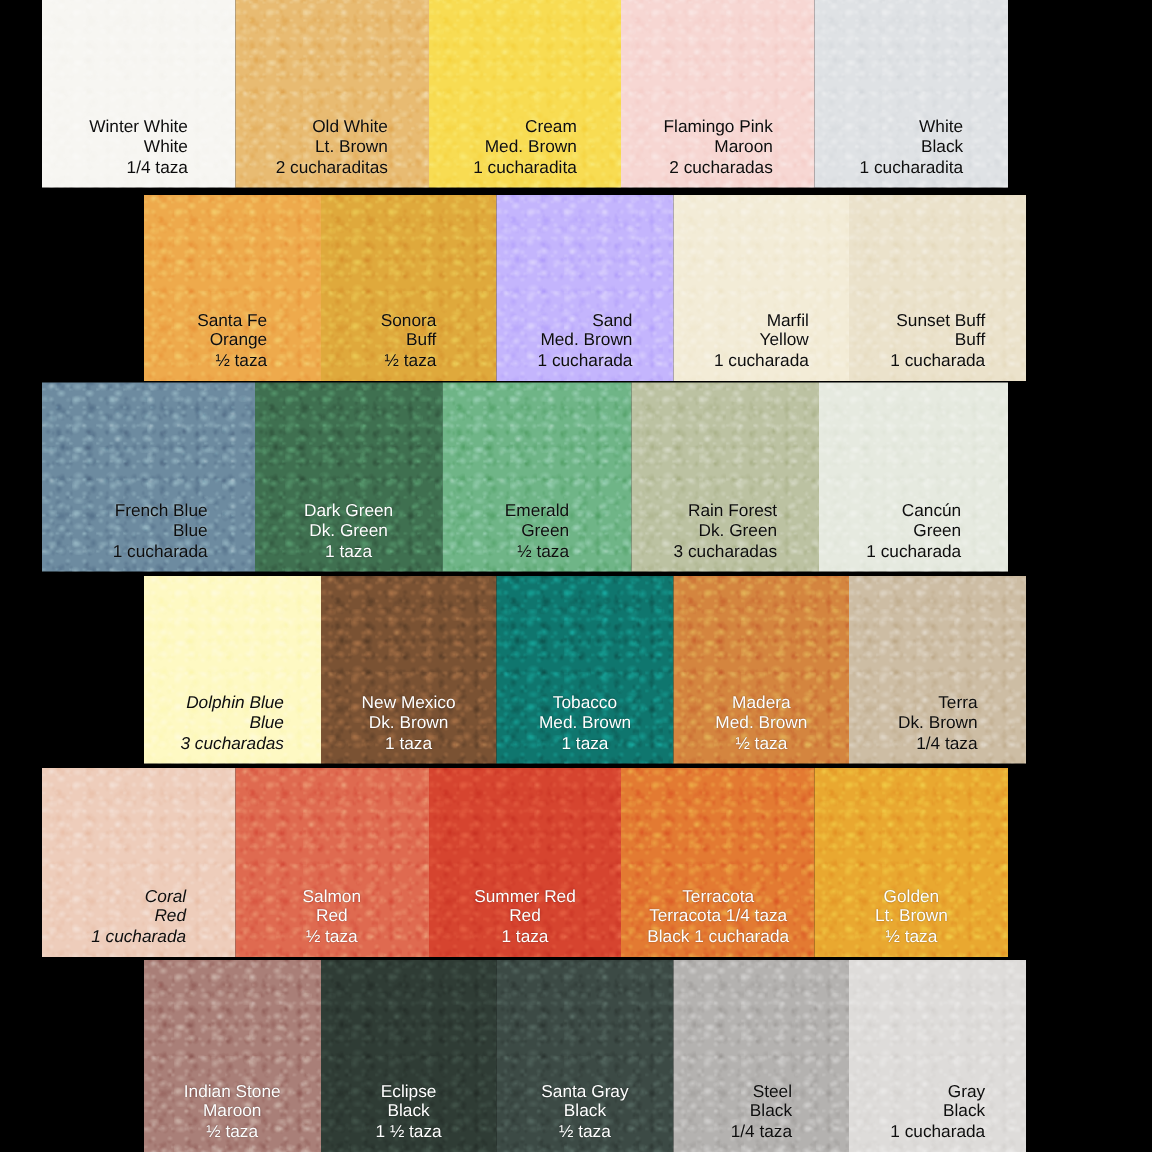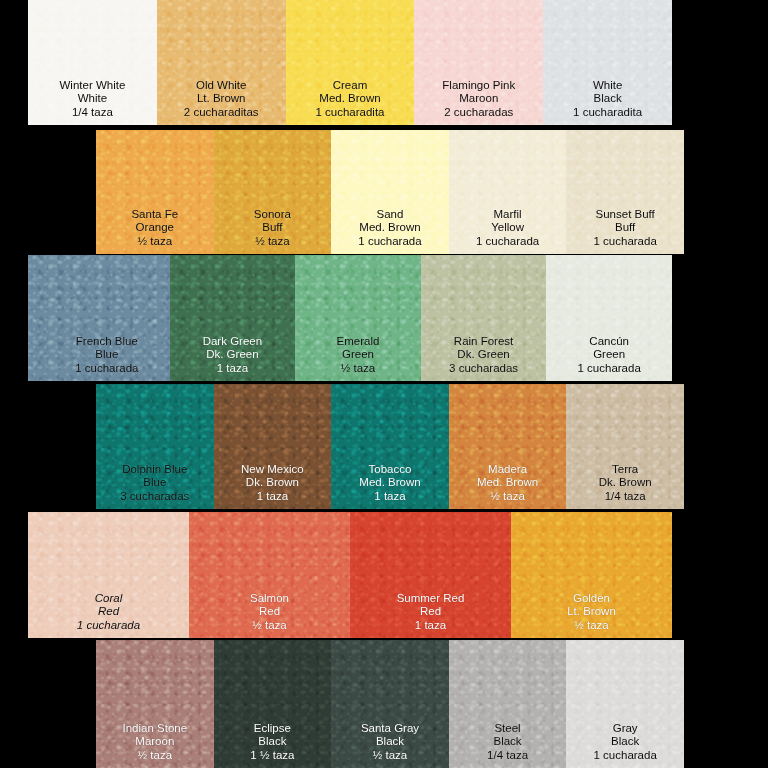--- a/index.html
+++ b/index.html
@@ -102,21 +102,21 @@
     text-align: center;
     line-height: 1.17;
     font-size: 11.5px;
     letter-spacing: 0;
     white-space: nowrap;
   }
   .swatch-name   { font-weight: 400; }
   .swatch-base   { font-weight: 400; }
   .swatch-amount { font-weight: 400; }
 
-  .text-dark  { color: #0d0d0d; text-shadow: 0 0 1px rgba(255,255,255,.25); }
+  .text-dark  { color: #0d0d0d; text-shadow: 0 0 1px rgba(255,255,255,.25); text-align: right; }
   .text-light { color: #ffffff; text-shadow: 0 0 1px rgba(0,0,0,.45); }
 </style>
 </head>
 <body>
 
 <div id="swatch-chart">
     <div class="swatch-row row-1 row-odd">
       <div class="swatch" style="background-color: rgb(247, 246, 242);">
         <div class="swatch-label text-dark">
           <div class="swatch-name">Winter White</div>
@@ -161,21 +161,21 @@
           <div class="swatch-amount">½ taza</div>
         </div>
       </div>
       <div class="swatch" style="background-color: rgb(223, 169, 60);">
         <div class="swatch-label text-dark">
           <div class="swatch-name">Sonora</div>
           <div class="swatch-base">Buff</div>
           <div class="swatch-amount">½ taza</div>
         </div>
       </div>
-      <div class="swatch" style="background-color: #fef9c3;">
+      <div class="swatch" style="background-color: #c4b5fd;">
         <div class="swatch-label text-dark">
           <div class="swatch-name">Sand</div>
           <div class="swatch-base">Med. Brown</div>
           <div class="swatch-amount">1 cucharada</div>
         </div>
       </div>
       <div class="swatch" style="background-color: rgb(243, 236, 215);">
         <div class="swatch-label text-dark">
           <div class="swatch-name">Marfil</div>
           <div class="swatch-base">Yellow</div>
@@ -221,21 +221,21 @@
       </div>
       <div class="swatch" style="background-color: rgb(230, 234, 224);">
         <div class="swatch-label text-dark">
           <div class="swatch-name">Cancún</div>
           <div class="swatch-base">Green</div>
           <div class="swatch-amount">1 cucharada</div>
         </div>
       </div>
     </div>
     <div class="swatch-row row-4 row-even">
-      <div class="swatch" style="background-color: #0f766e;">
+      <div class="swatch" style="background-color: #fef9c3; font-style: italic;">
         <div class="swatch-label text-dark">
           <div class="swatch-name">Dolphin Blue</div>
           <div class="swatch-base">Blue</div>
           <div class="swatch-amount">3 cucharadas</div>
         </div>
       </div>
       <div class="swatch" style="background-color: rgb(122, 82, 51);">
         <div class="swatch-label text-light">
           <div class="swatch-name">New Mexico</div>
           <div class="swatch-base">Dk. Brown</div>
@@ -279,20 +279,27 @@
           <div class="swatch-amount">½ taza</div>
         </div>
       </div>
       <div class="swatch" style="background-color: rgb(214, 68, 47);">
         <div class="swatch-label text-light">
           <div class="swatch-name">Summer Red</div>
           <div class="swatch-base">Red</div>
           <div class="swatch-amount">1 taza</div>
         </div>
       </div>
+      <div class="swatch" style="background-color: rgb(227, 122, 50);">
+        <div class="swatch-label text-light">
+          <div class="swatch-name">Terracota</div>
+          <div class="swatch-base">Terracota 1/4 taza</div>
+          <div class="swatch-amount">Black 1 cucharada</div>
+        </div>
+      </div>
       <div class="swatch" style="background-color: rgb(233, 168, 48);">
         <div class="swatch-label text-light">
           <div class="swatch-name">Golden</div>
           <div class="swatch-base">Lt. Brown</div>
           <div class="swatch-amount">½ taza</div>
         </div>
       </div>
     </div>
     <div class="swatch-row row-6 row-even">
       <div class="swatch" style="background-color: rgb(169, 127, 120);">

